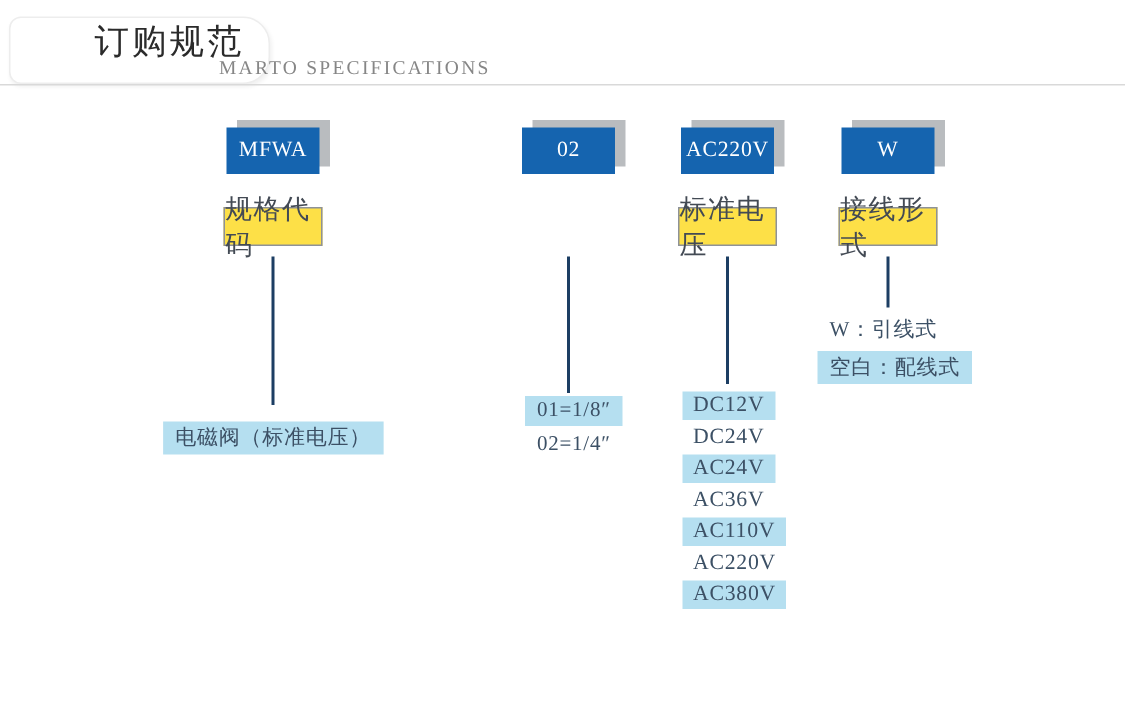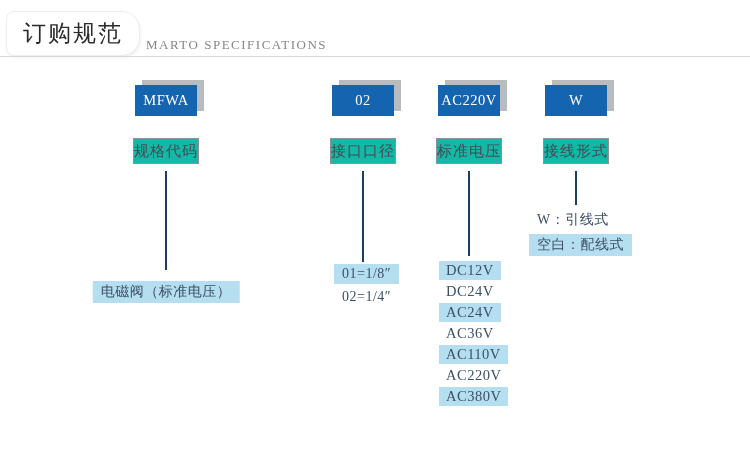--- a/index.html
+++ b/index.html
@@ -6,46 +6,46 @@
   .canvas{
     position:relative;width:750px;height:468px;background:#ffffff;
     font-family:"Liberation Serif","DejaVu Serif",serif;overflow:hidden;
   }
   
   .title-tab{
     position:absolute;left:6px;top:11px;width:132px;height:43px;
     background:#fff;border:1px solid #ededed;
     border-radius:8px 18px 18px 8px;
     box-shadow:1px 2px 3px rgba(0,0,0,0.06);
-    display:flex;align-items:center;justify-content:center;
+    display:flex;align-items:flex-start;justify-content:center;padding-left:40px;
   }
   .title-cn{font-size:23px;color:#2b2b2b;letter-spacing:2px;}
   .title-en{
     position:absolute;left:146px;top:37px;font-size:13px;color:#868686;
     letter-spacing:1.5px;
   }
   .divider{position:absolute;left:0;top:56px;width:750px;height:1px;background:#d9d9d9;}
   .brand{
     position:absolute;right:28px;top:31px;font-size:19px;font-weight:bold;
     color:var(--brand);letter-spacing:1px;
   }
   .brand sup{font-size:9px;vertical-align:super;}
   
-  .col{position:absolute;top:80px;width:120px;height:360px;}
+  .col{position:absolute;top:80px;width:120px;height:360px;margin-left:16px;}
   .col-1{left:106px;} .col-2{left:204px;} .col-3{left:303px;} .col-4{left:409px;} .col-5{left:516px;}
   .shadow{position:absolute;left:36px;top:0;width:62px;height:31px;background:var(--shadow);}
   .code{
     position:absolute;left:29px;top:5px;width:62px;height:31px;background:var(--blue);
     color:#ffffff;display:flex;align-items:center;justify-content:center;
     font-size:14.5px;letter-spacing:0.5px;
   }
   .label{
-    position:absolute;left:27px;top:58px;width:64px;height:24px;background:#14b8a6;
+    position:absolute;left:27px;top:58px;width:64px;height:24px;background:#fde047;
     border:1px solid #8e9298;color:#434a54;display:flex;align-items:center;
-    justify-content:center;font-size:15px;letter-spacing:1px;
+    justify-content:center;font-size:18px;letter-spacing:1px;
   }
   .vline{position:absolute;left:59px;top:91px;width:1.5px;background:var(--line);}
   .col-1 .vline{height:99px;} .col-2 .vline{height:61px;} .col-3 .vline{height:91px;}
   .col-4 .vline{height:85px;} .col-5 .vline{height:34px;}
   
   .desc{position:absolute;}
   .col-1 .desc{top:201px;left:60px;transform:translateX(-50%);}
   .col-2 .desc{top:154px;left:60px;transform:translateX(-50%);}
   .col-3 .desc{top:184px;left:31px;}
   .col-4 .desc{top:181px;left:30px;}
@@ -75,21 +75,20 @@
     <div class="vline"></div>
     <div class="desc">
         <div class="desc-item hl">电磁阀（标准电压）</div>
       </div>
   </div>
 
 
   <div class="col col-3">
     <div class="shadow"></div>
     <div class="code">02</div>
-    <div class="label">接口口径</div>
     <div class="vline"></div>
     <div class="desc">
         <div class="desc-item hl">01=1/8″</div>
         <div class="desc-item">02=1/4″</div>
       </div>
   </div>
 
   <div class="col col-4">
     <div class="shadow"></div>
     <div class="code">AC220V</div>

